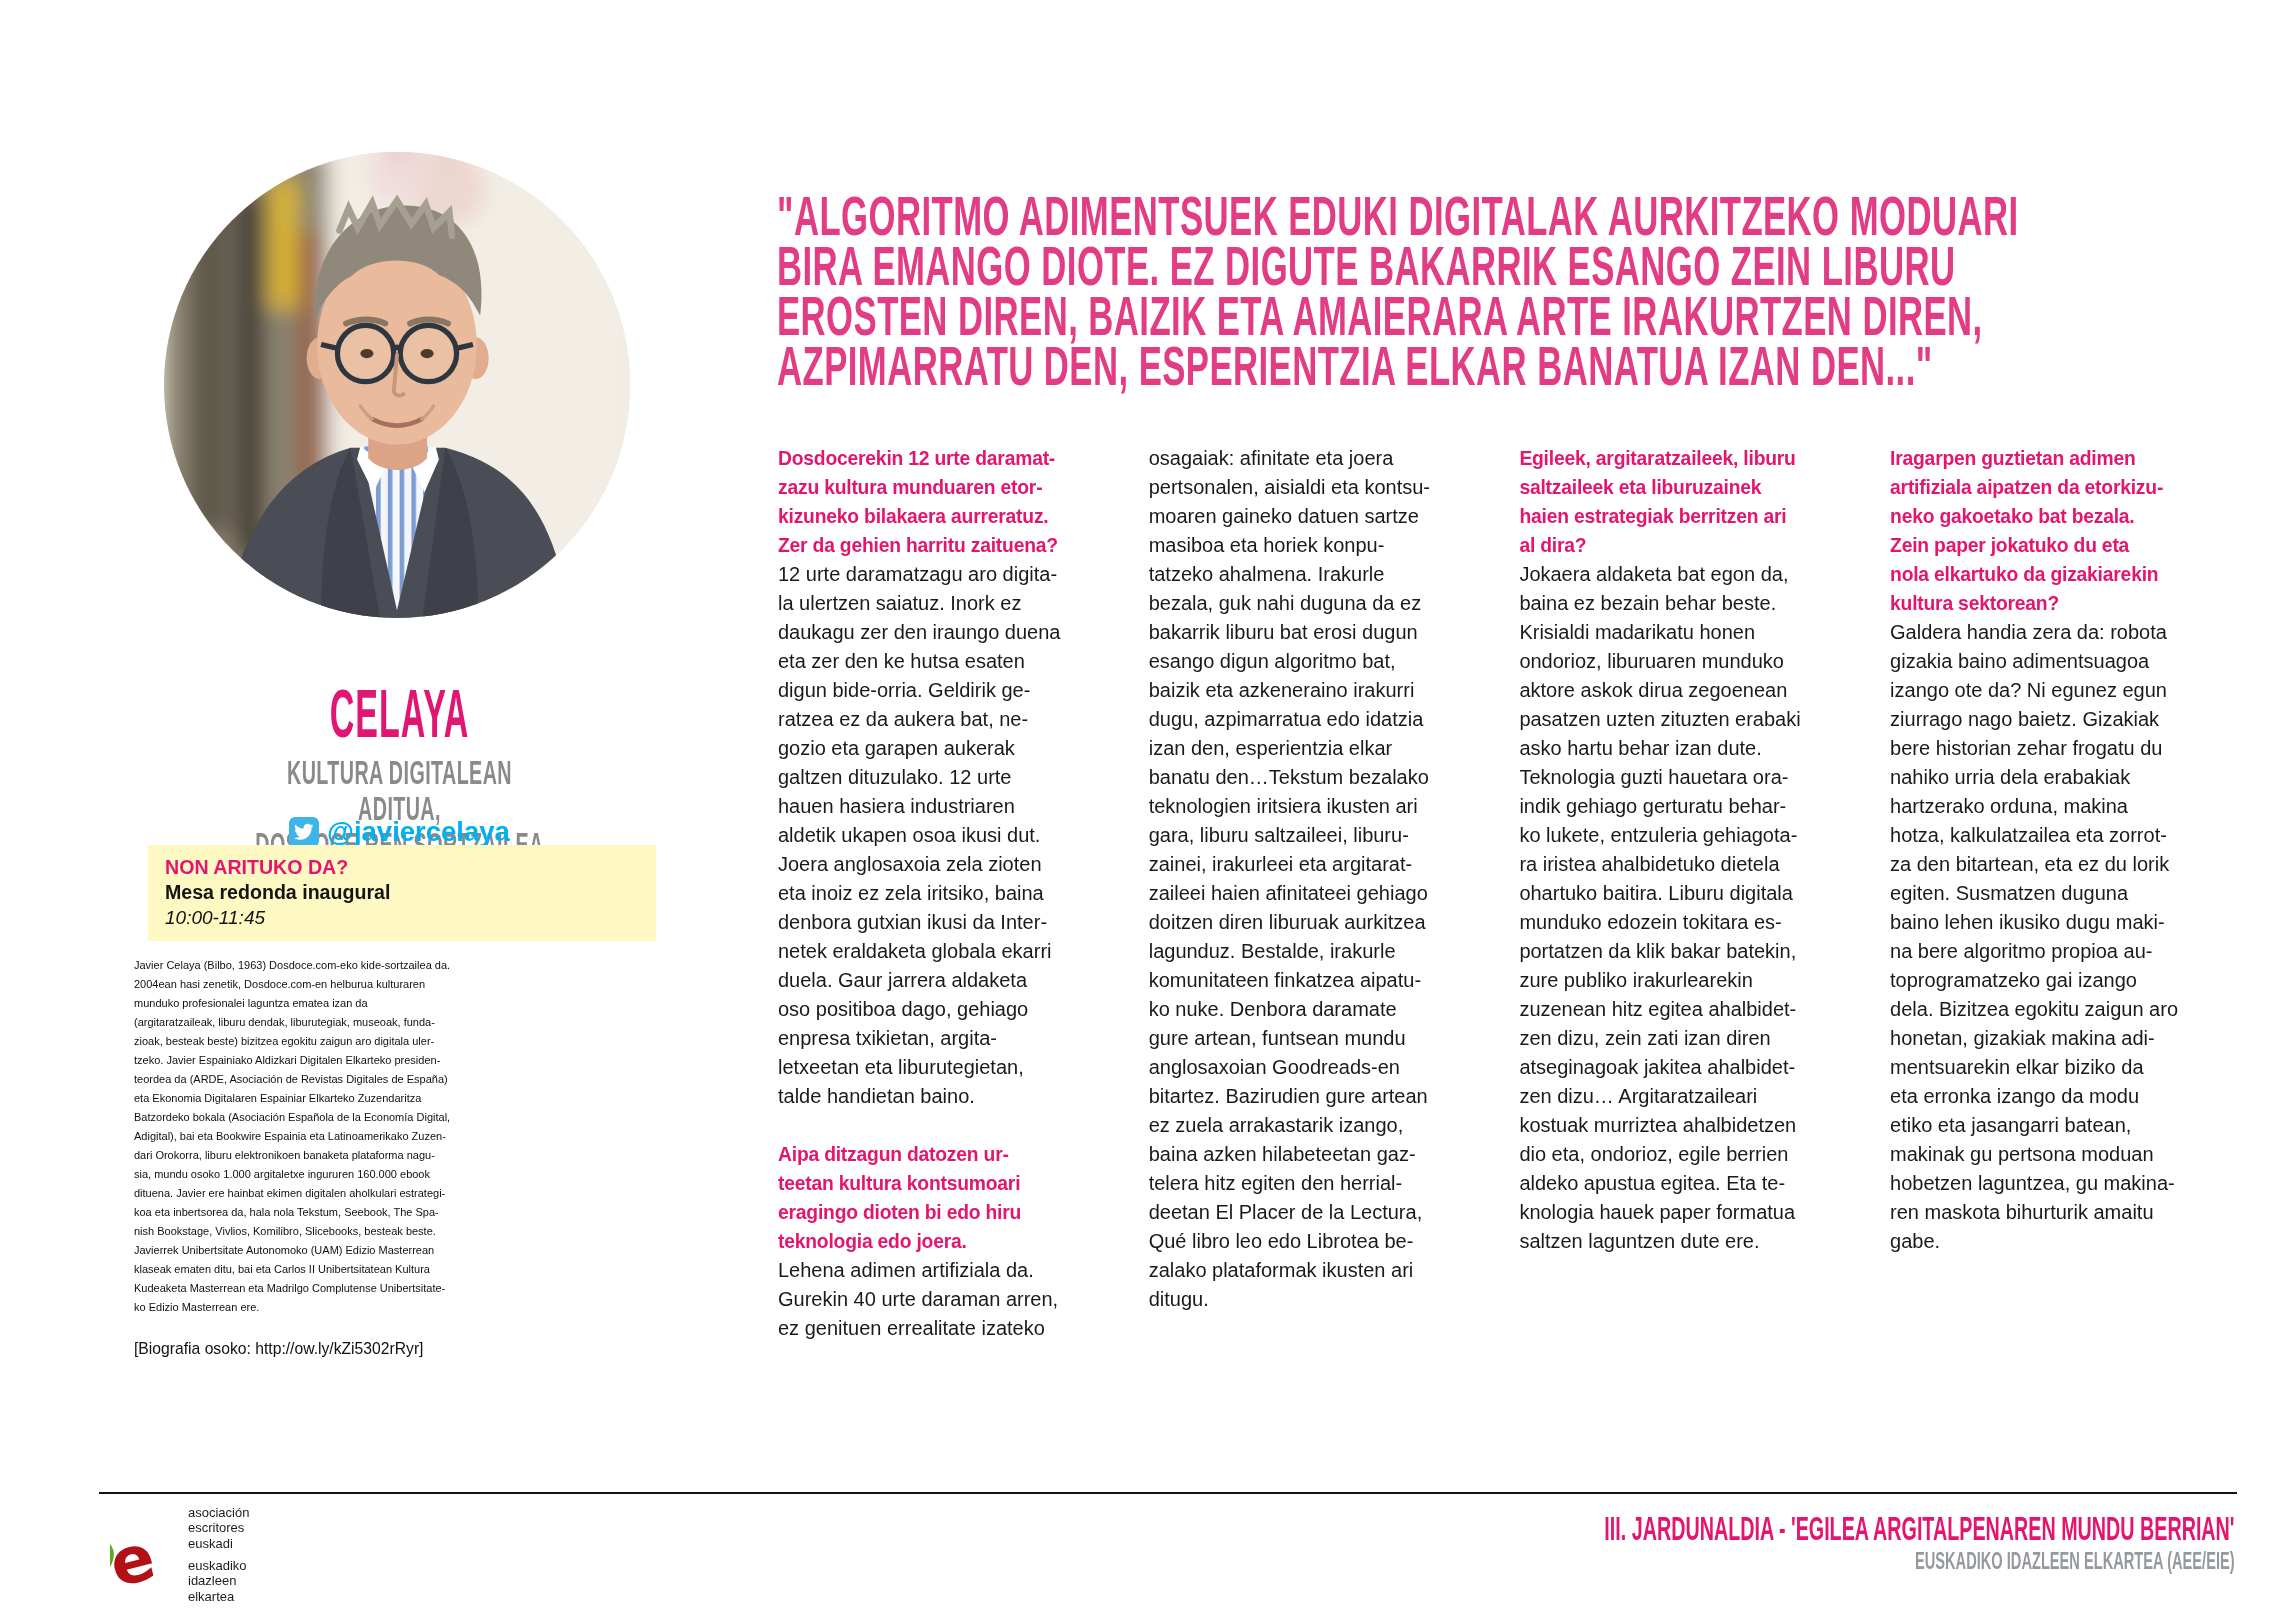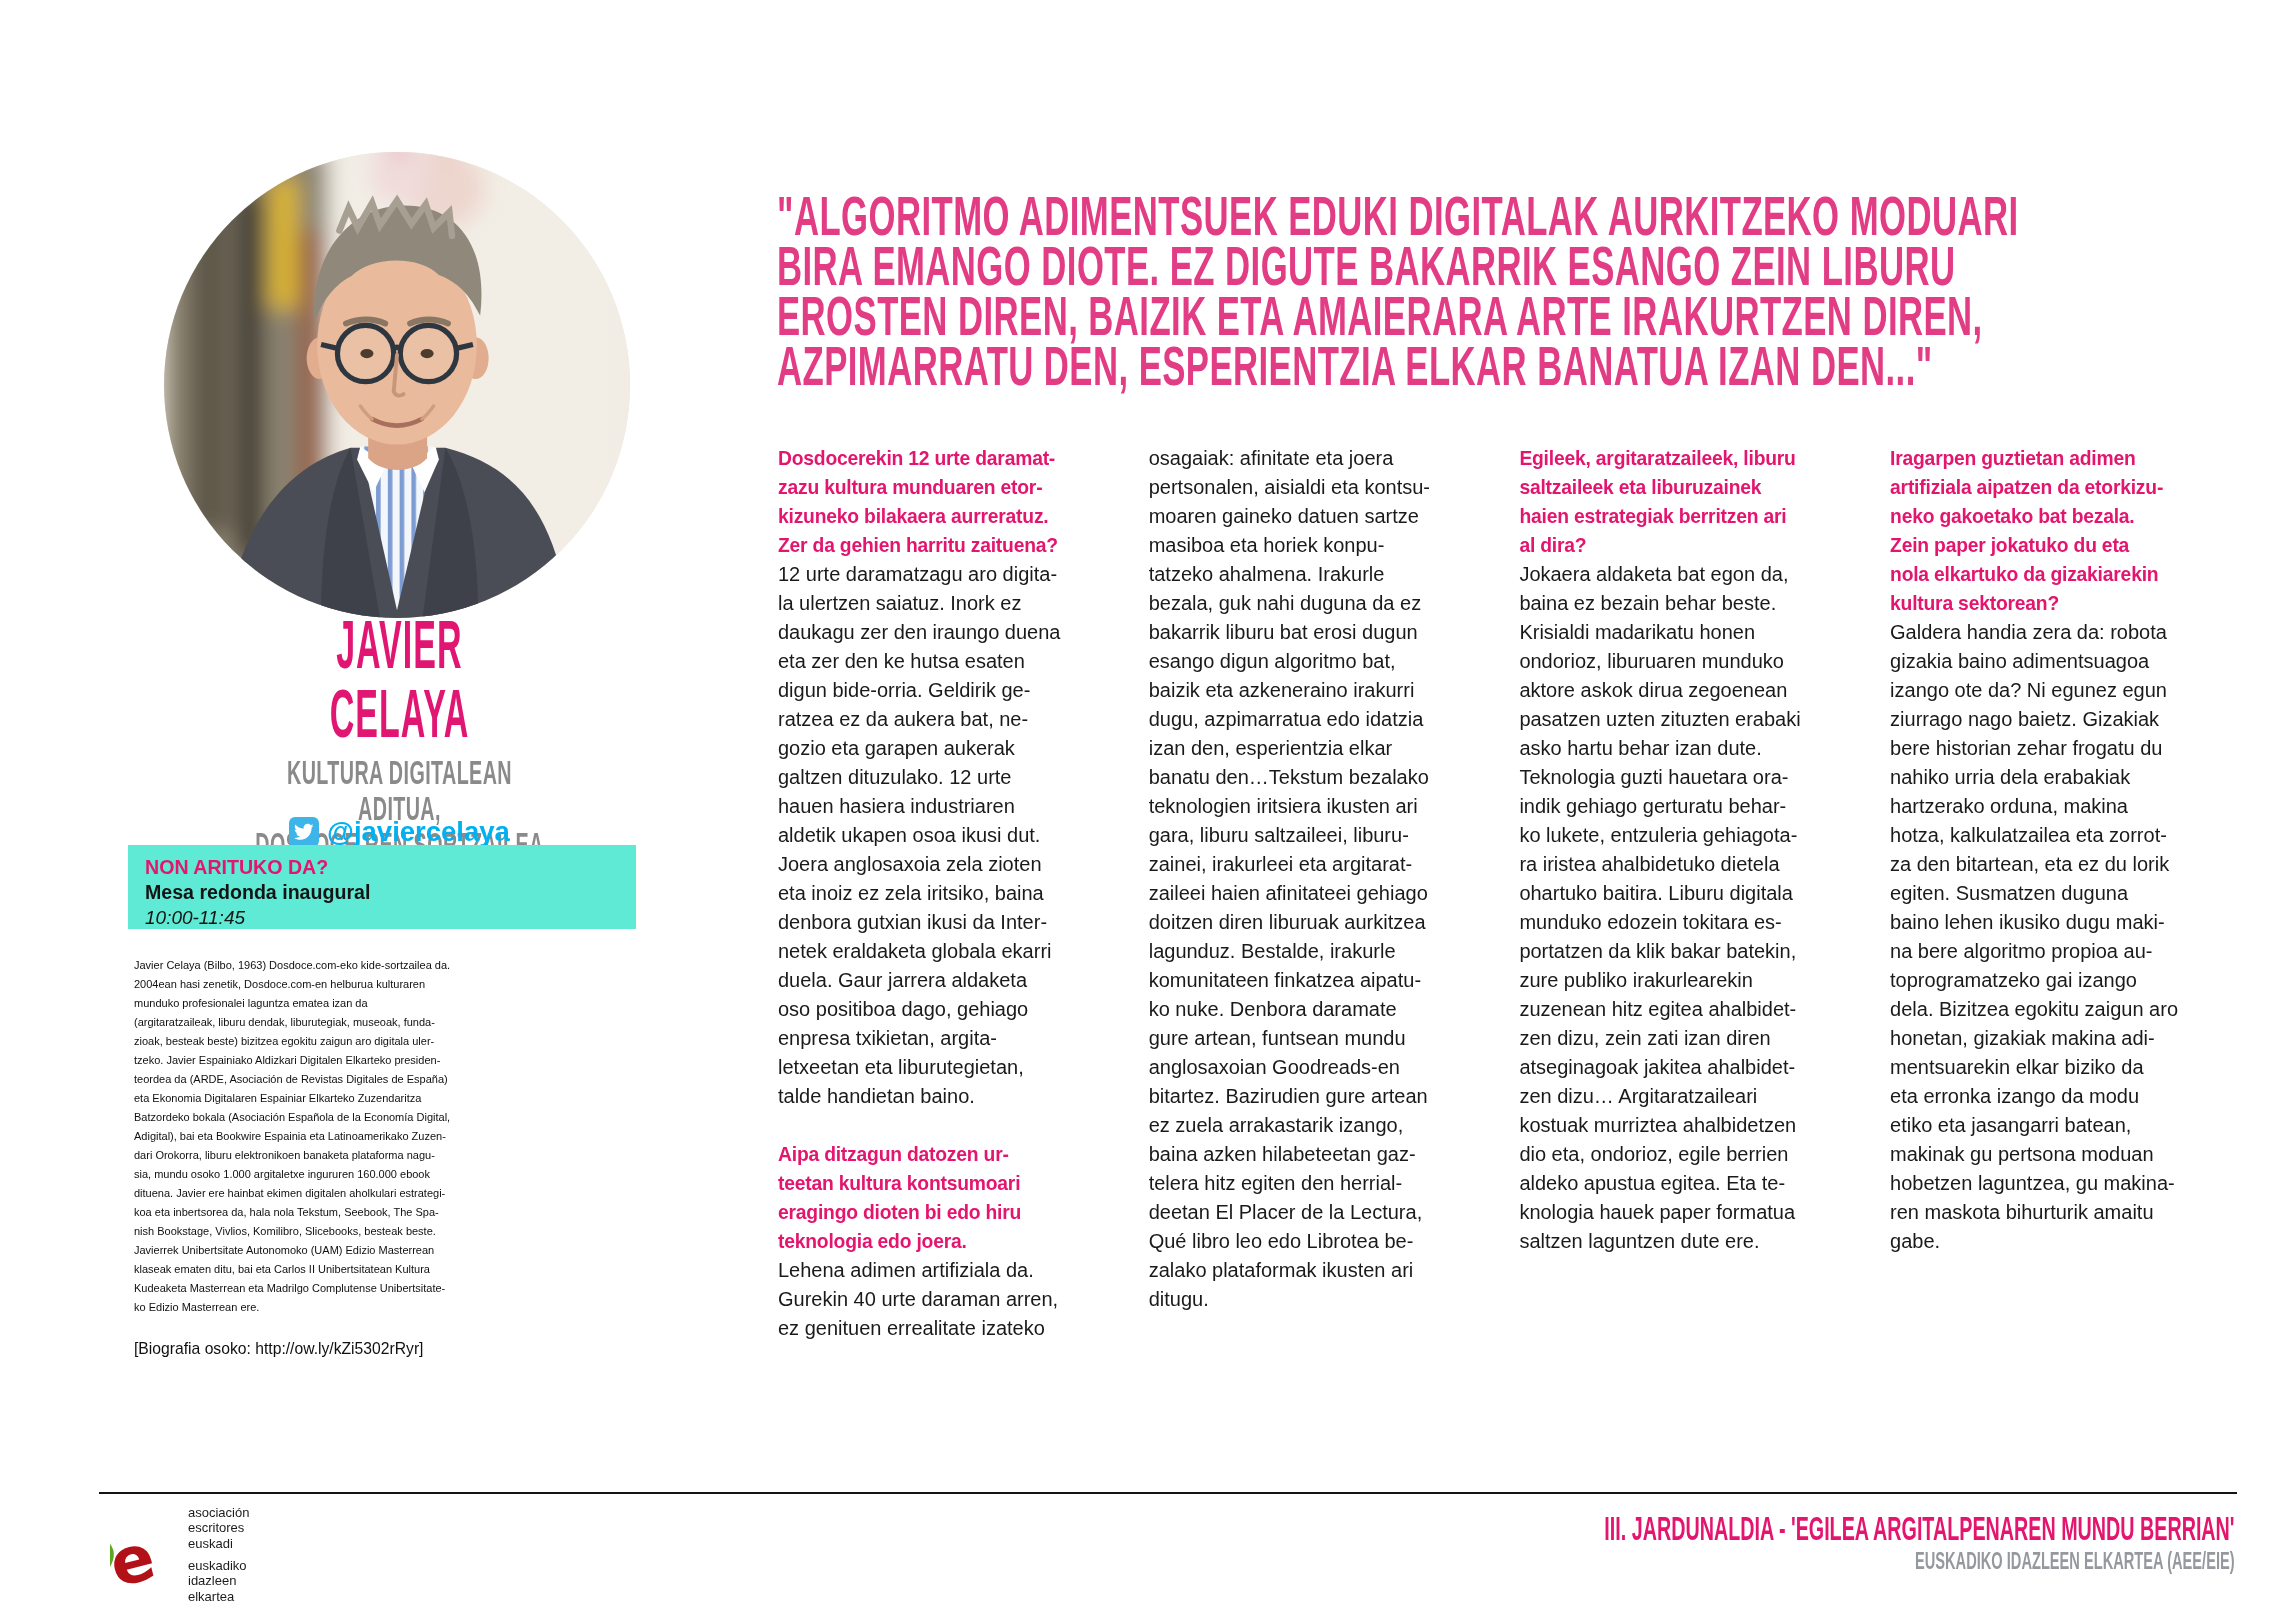--- a/index.html
+++ b/index.html
@@ -47,22 +47,22 @@
 
   
   #twitter-row { left:134px; top:816px; width:531px;
     display:flex; align-items:center; justify-content:center; gap:8px; }
   #twitter-icon { width:30px; height:30px; border-radius:5.9px; background:#3eb5e8;
     display:flex; align-items:center; justify-content:center; }
   #twitter-icon svg { width:19.6px; height:19.6px; fill:#ffffff; }
   #twitter-handle { color:#00b0f0; font-size:27.5px; font-weight:bold; }
 
   
-  #session-box { left:128px; top:845px; width:508px; height:84px;
-    background:#5eead4; padding:9.8px 0 0 17px; }
+  #session-box { left:148px; top:845px; width:508px; height:96px;
+    background:#fef9c3; padding:9.8px 0 0 17px; }
   #session-box .h { color:#e3156f; font-weight:bold; font-size:19.6px; line-height:25px; }
   #session-box .e { color:#141414; font-weight:bold; font-size:19.6px; line-height:25px; }
   #session-box .t { color:#141414; font-style:italic; font-size:19px; line-height:25px; }
 
   
   #bio { left:134px; top:956px; width:535px;
     font-size:11px; line-height:19px; color:#101010; white-space:pre-line; }
   #bio-link { left:134px; top:1340px; font-size:15.7px; color:#101010; }
 
   
@@ -155,23 +155,20 @@
     </svg>
   </div>
 
   <div id="quote-wrap" class="abs">
     <span class="stencil">"ALGORITMO ADIMENTSUEK EDUKI DIGITALAK AURKITZEKO MODUARI
 BIRA EMANGO DIOTE. EZ DIGUTE BAKARRIK ESANGO ZEIN LIBURU
 EROSTEN DIREN, BAIZIK ETA AMAIERARA ARTE IRAKURTZEN DIREN,
 AZPIMARRATU DEN, ESPERIENTZIA ELKAR BANATUA IZAN DEN..."</span>
   </div>
 
-  <div id="name-first" class="abs nameline">
-    <span class="stencil">JAVIER</span>
-  </div>
   <div id="name-last" class="abs nameline">
     <span class="stencil">CELAYA</span>
   </div>
   <div id="role" class="abs nameline">
     <span class="stencil">KULTURA DIGITALEAN ADITUA,
 DOSDOCE-REN SORTZAILEA</span>
   </div>
 
   <div id="twitter-row" class="abs">
     <span id="twitter-icon">

